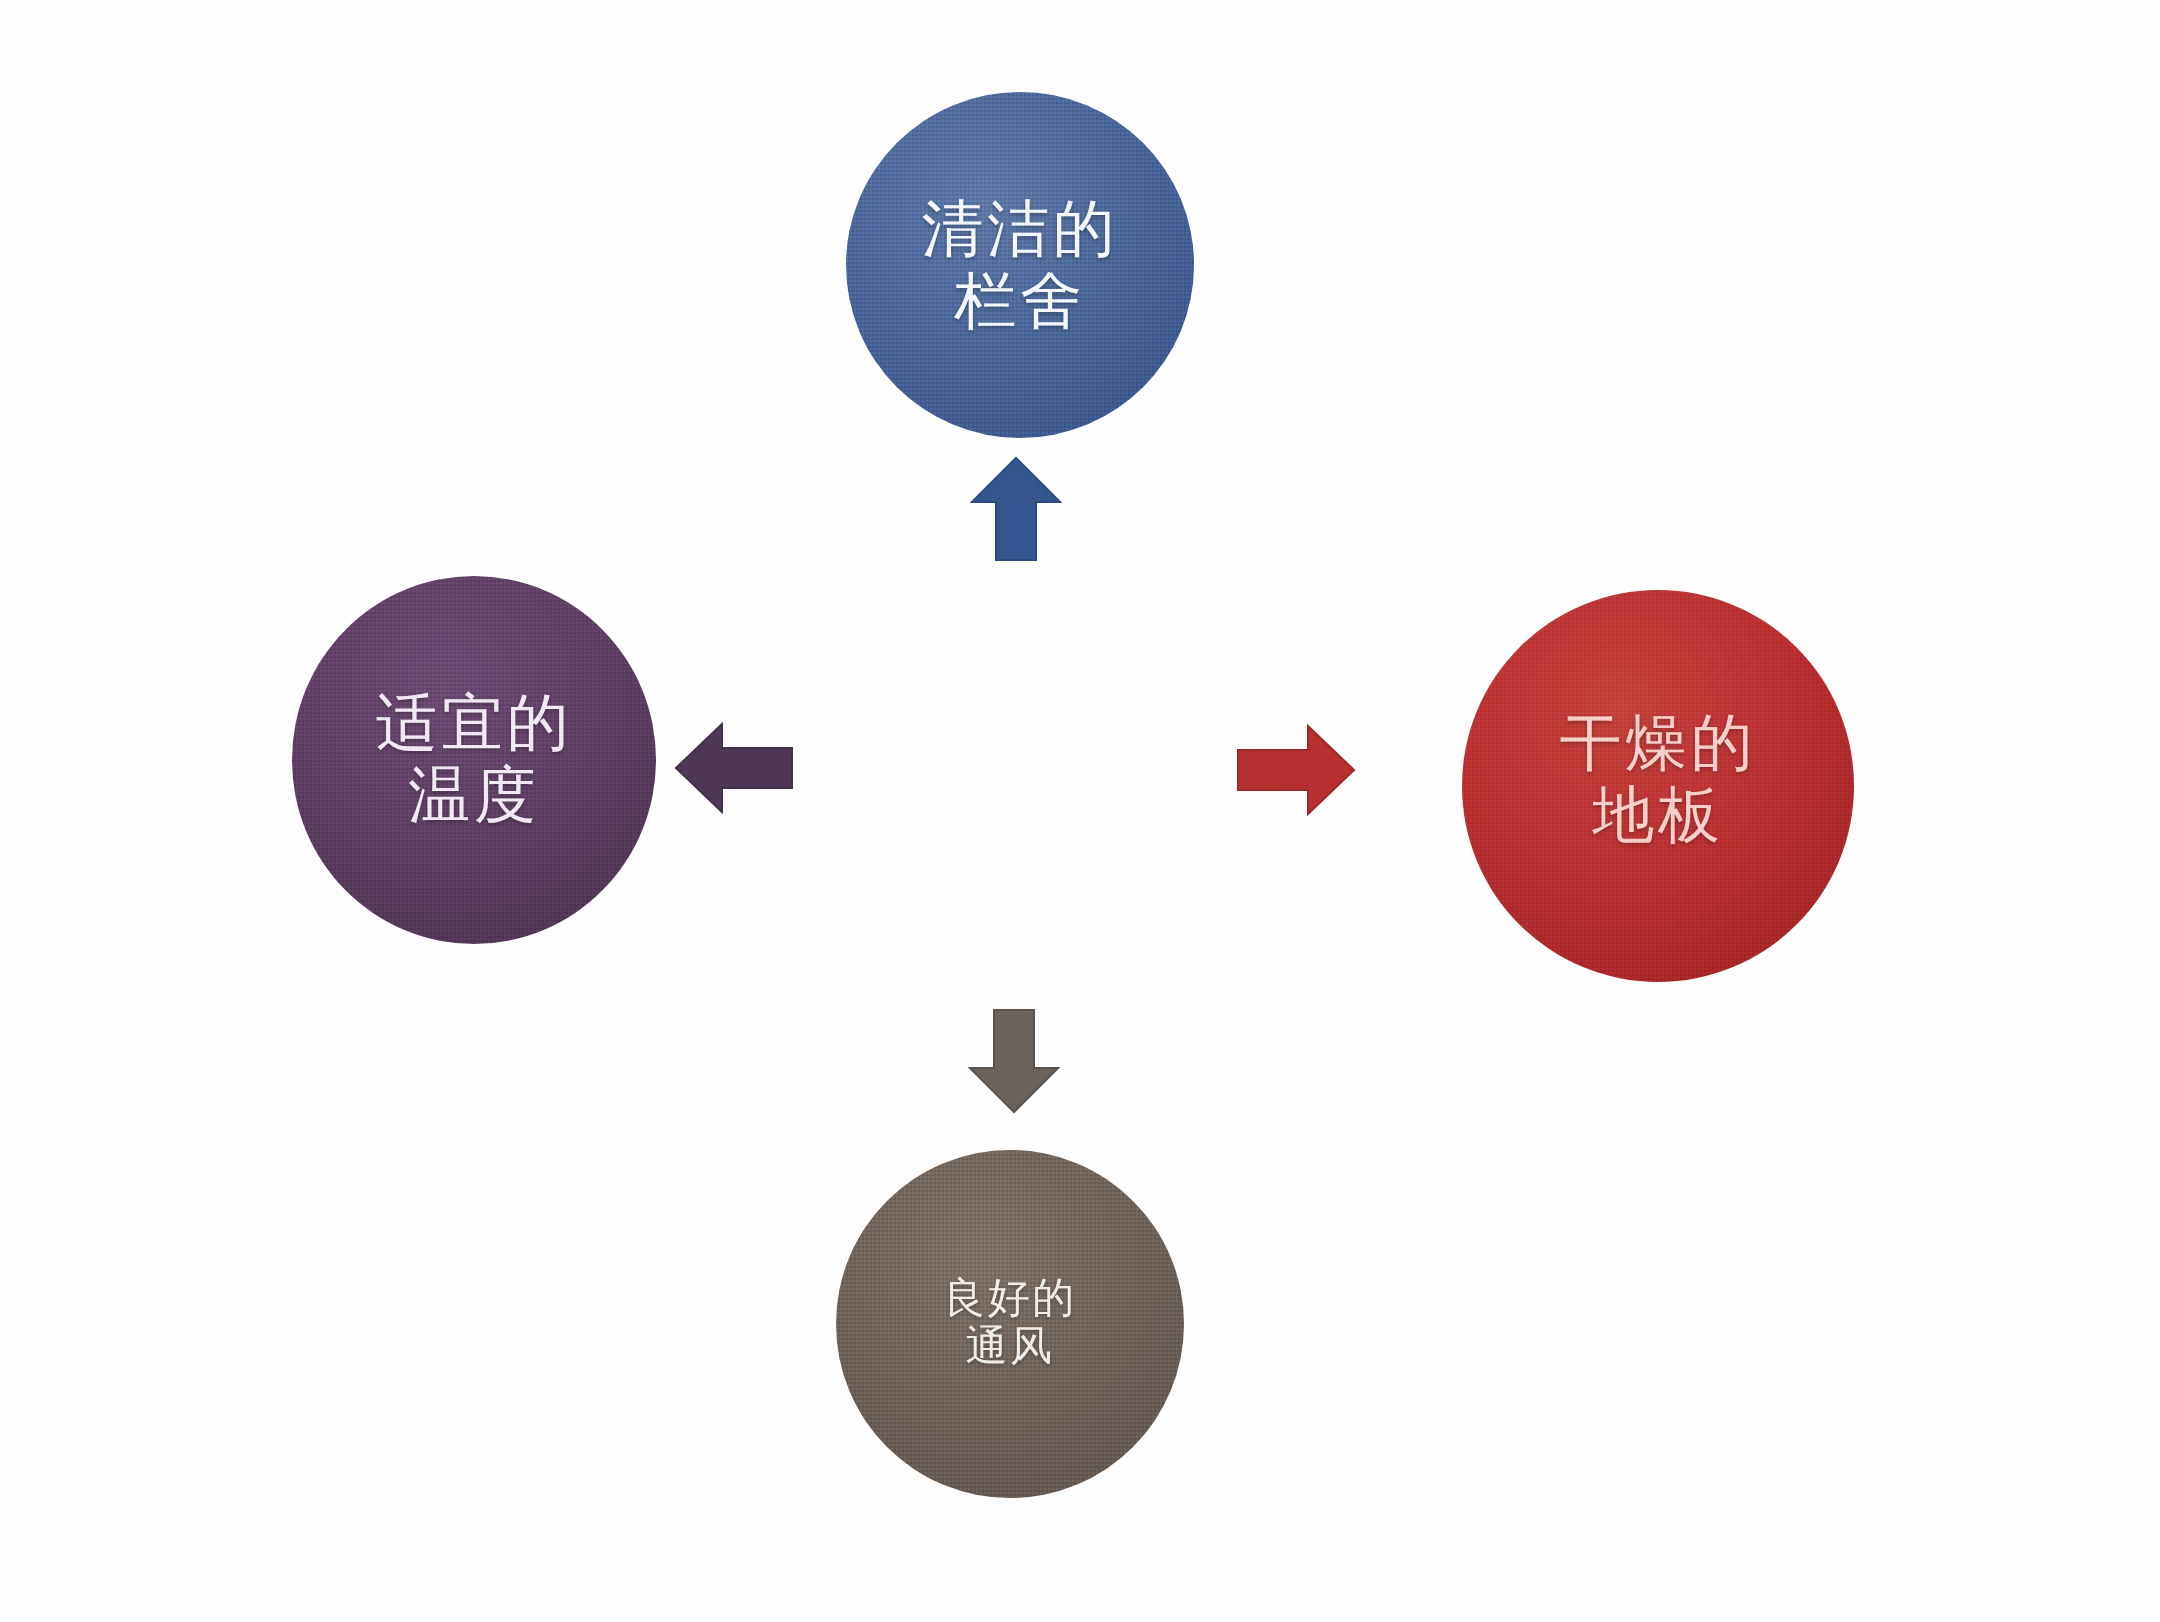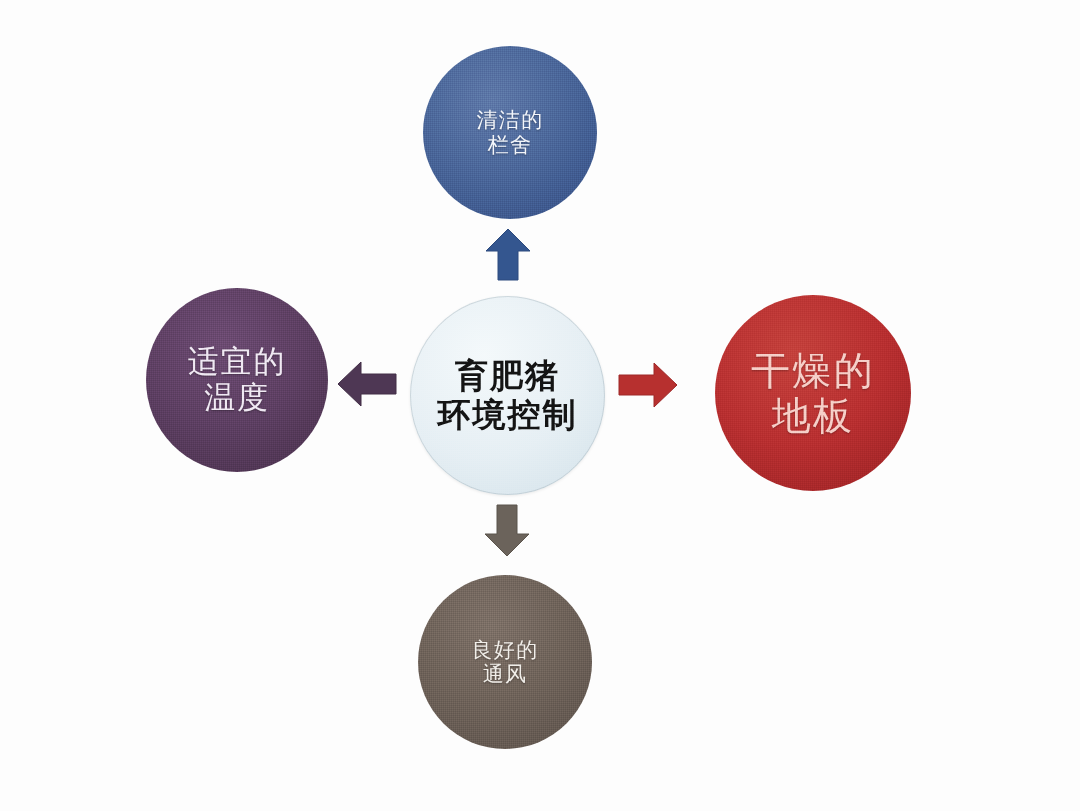--- a/index.html
+++ b/index.html
@@ -70,36 +70,37 @@
   #node-center::after { opacity: 0.45; }
 
   
   #node-top {
     left: 423px;
     top: 46px;
     width: 174px;
     height: 173px;
     background: radial-gradient(circle at 40% 32%, #5e78a8 0%, #4a6699 48%, #3e598e 78%, #33507f 100%);
     color: #f3f6fb;
-    font-size: 21px;
+    font-size: 31px;
     font-weight: 400;
     text-shadow: 0 1px 2px rgba(0,0,0,0.32);
   }
 
   
   #node-right {
-    left: 715px;
+    left: 731px;
     top: 295px;
     width: 196px;
     height: 196px;
     background: radial-gradient(circle at 40% 30%, #c4413c 0%, #b82f30 50%, #a62729 80%, #9b2224 100%);
     color: #f6cfc8;
-    font-size: 39px;
+    font-size: 31px;
     font-weight: 400;
     text-shadow: 0 1px 2px rgba(0,0,0,0.28);
+    font-family: Liberation Mono, monospace;
   }
 
   
   #node-left {
     left: 146px;
     top: 288px;
     width: 182px;
     height: 184px;
     background: radial-gradient(circle at 42% 30%, #6c4b72 0%, #5d3f62 50%, #513755 80%, #472f4b 100%);
     color: #f0e9f3;
@@ -128,24 +129,20 @@
   #arrow-up    { left: 485px; top: 228px; }
   #arrow-down  { left: 484px; top: 504px; }
   #arrow-left  { left: 337px; top: 361px; }
   #arrow-right { left: 618px; top: 362px; }
 </style>
 </head>
 <body>
 
 <div class="canvas">
 
-  <div class="node" id="node-center">
-    <span class="label">育肥猪
-环境控制</span>
-  </div>
 
   <div class="node" id="node-top">
     <span class="label">清洁的
 栏舍</span>
   </div>
 
   <div class="node" id="node-right">
     <span class="label">干燥的
 地板</span>
   </div>

